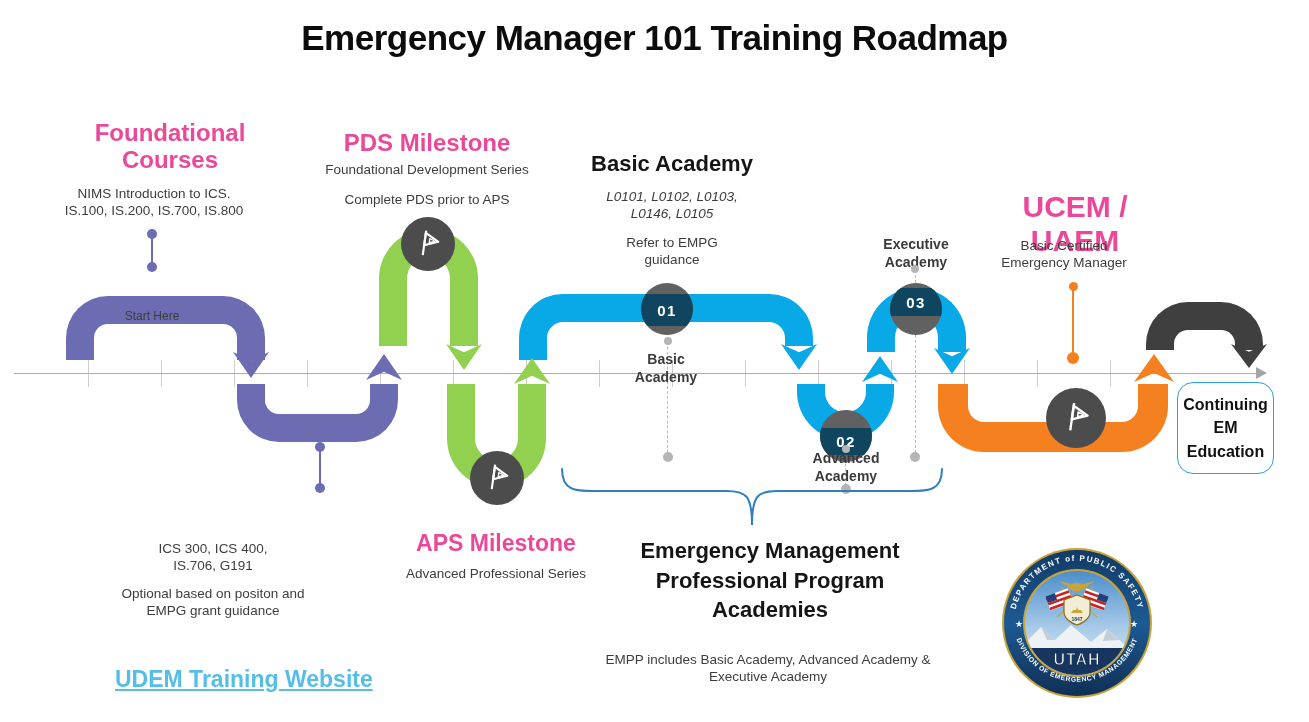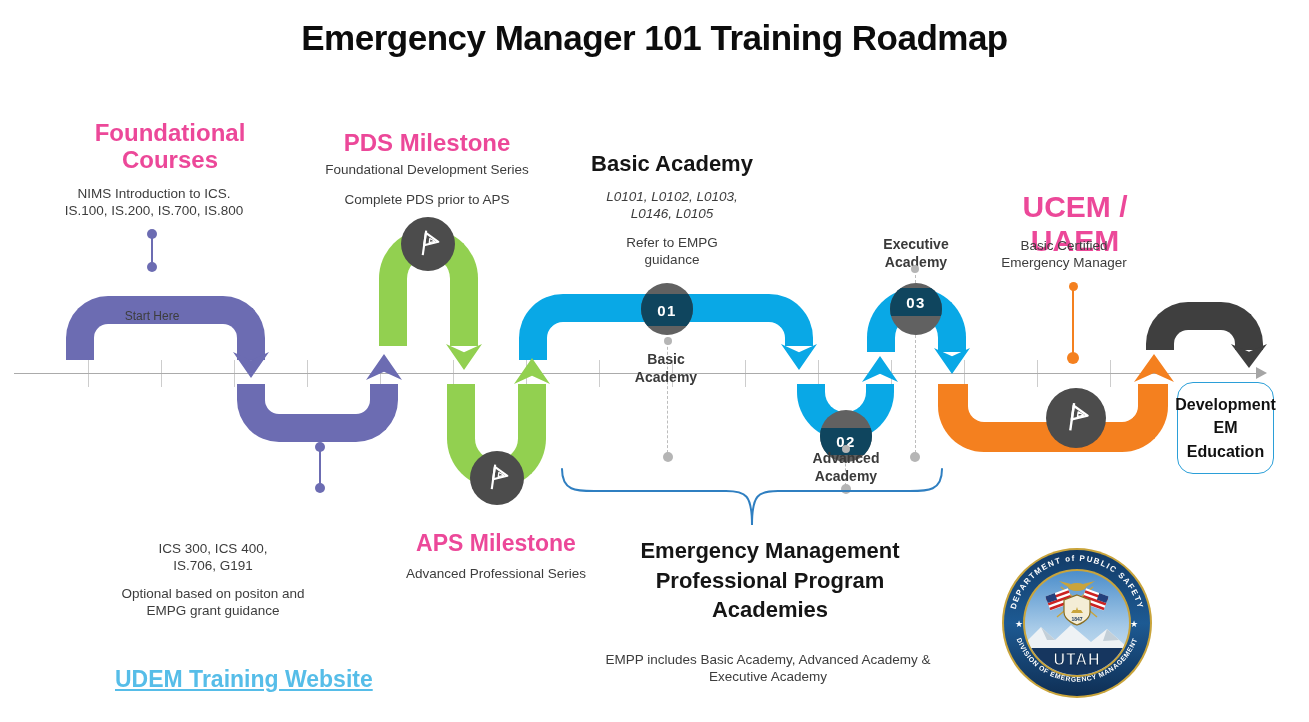--- a/index.html
+++ b/index.html
@@ -200,21 +200,21 @@
 
   <svg class="braceSvg" width="384" height="64">
     <path d="M2,2 C2,24 16,24 34,24 L166,24 C186,24 192,28 192,58 C192,28 198,24 218,24 L350,24 C368,24 382,24 382,2" fill="none" stroke="#2f7fc1" stroke-width="2" stroke-linecap="round"></path>
   </svg>
   <div class="t body" style="left:568px;width:400px;top:652px;">EMPP includes Basic Academy, Advanced Academy &amp;
 Executive Academy</div>
   <div class="t h3" style="left:610px;width:320px;top:536px;line-height:1.35;">Emergency Management
 Professional Program
 Academies</div>
 
-  <div class="endbox">Development
+  <div class="endbox">Continuing
 EM
 Education</div>
 
   <a class="link">UDEM Training Website</a>
 
   <svg class="sealSvg" width="152" height="152" viewBox="0 0 152 152">
     <defs>
       <linearGradient id="ringg" x1="0" y1="0" x2="0" y2="1">
         <stop offset="0" stop-color="#123a66"></stop>
           <stop offset="0.5" stop-color="#1d5a93"></stop>

